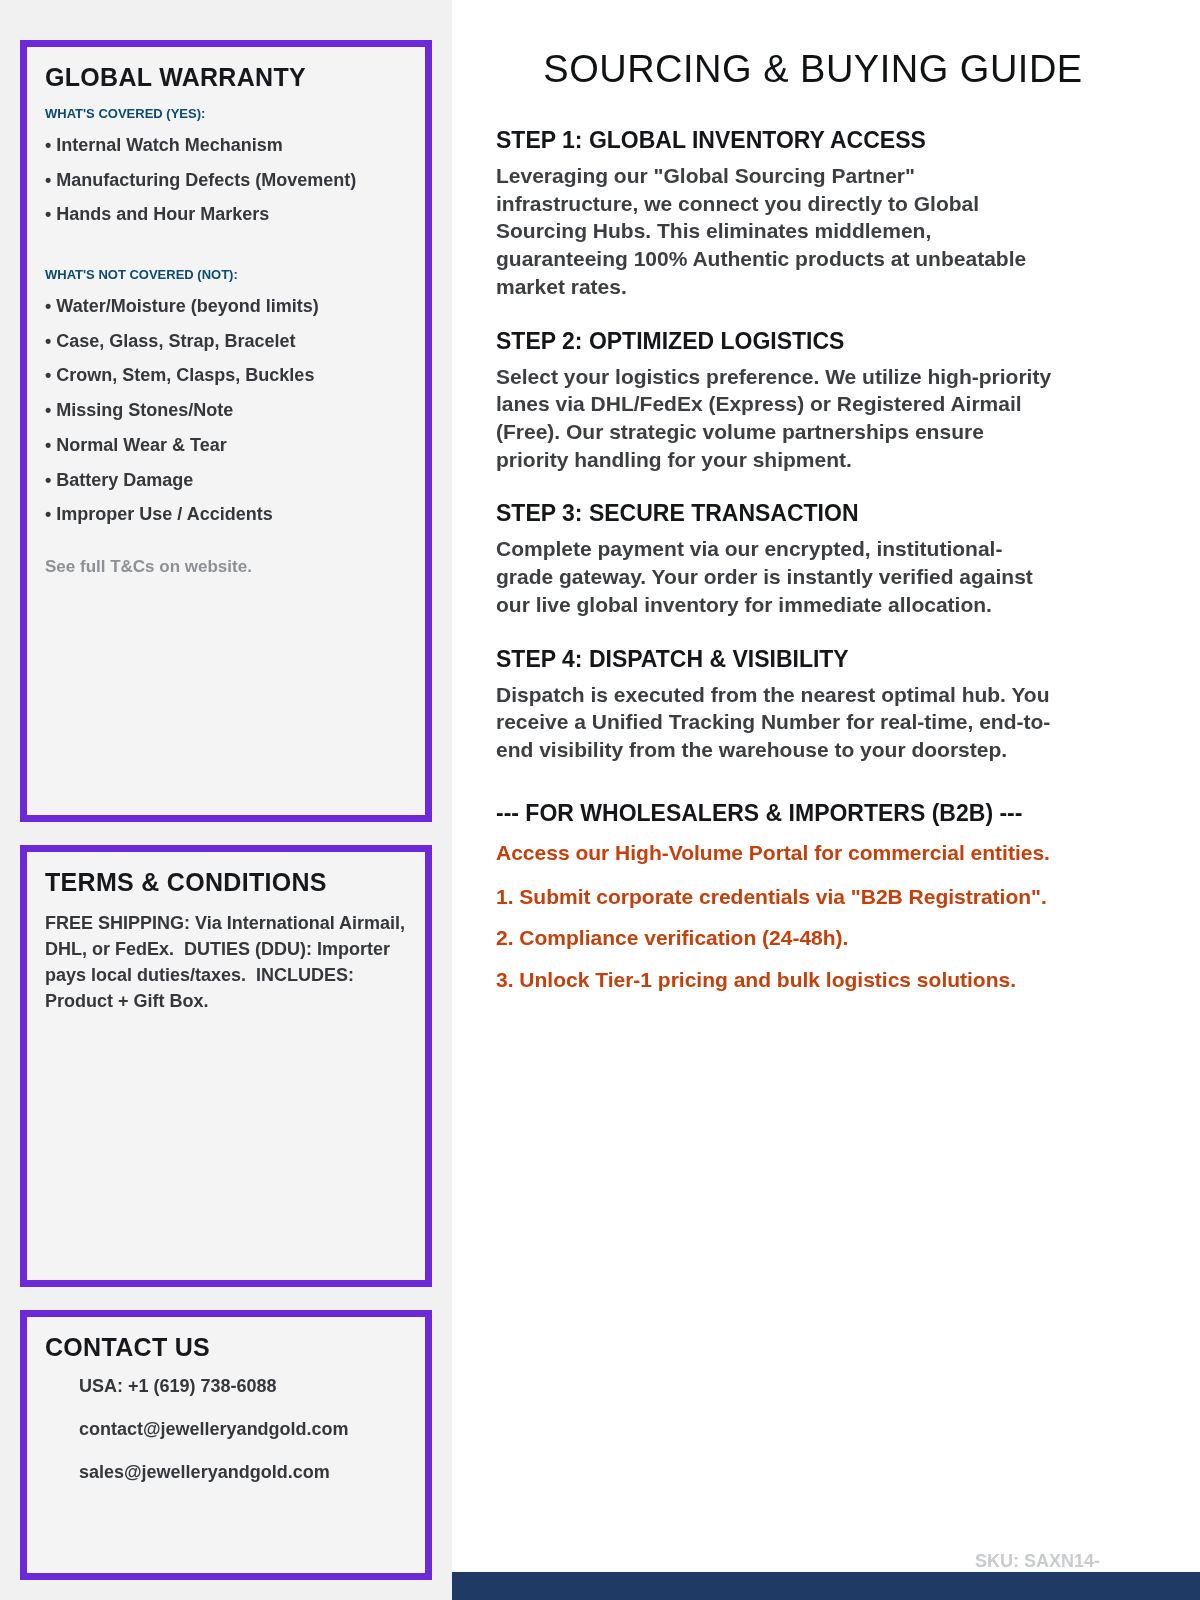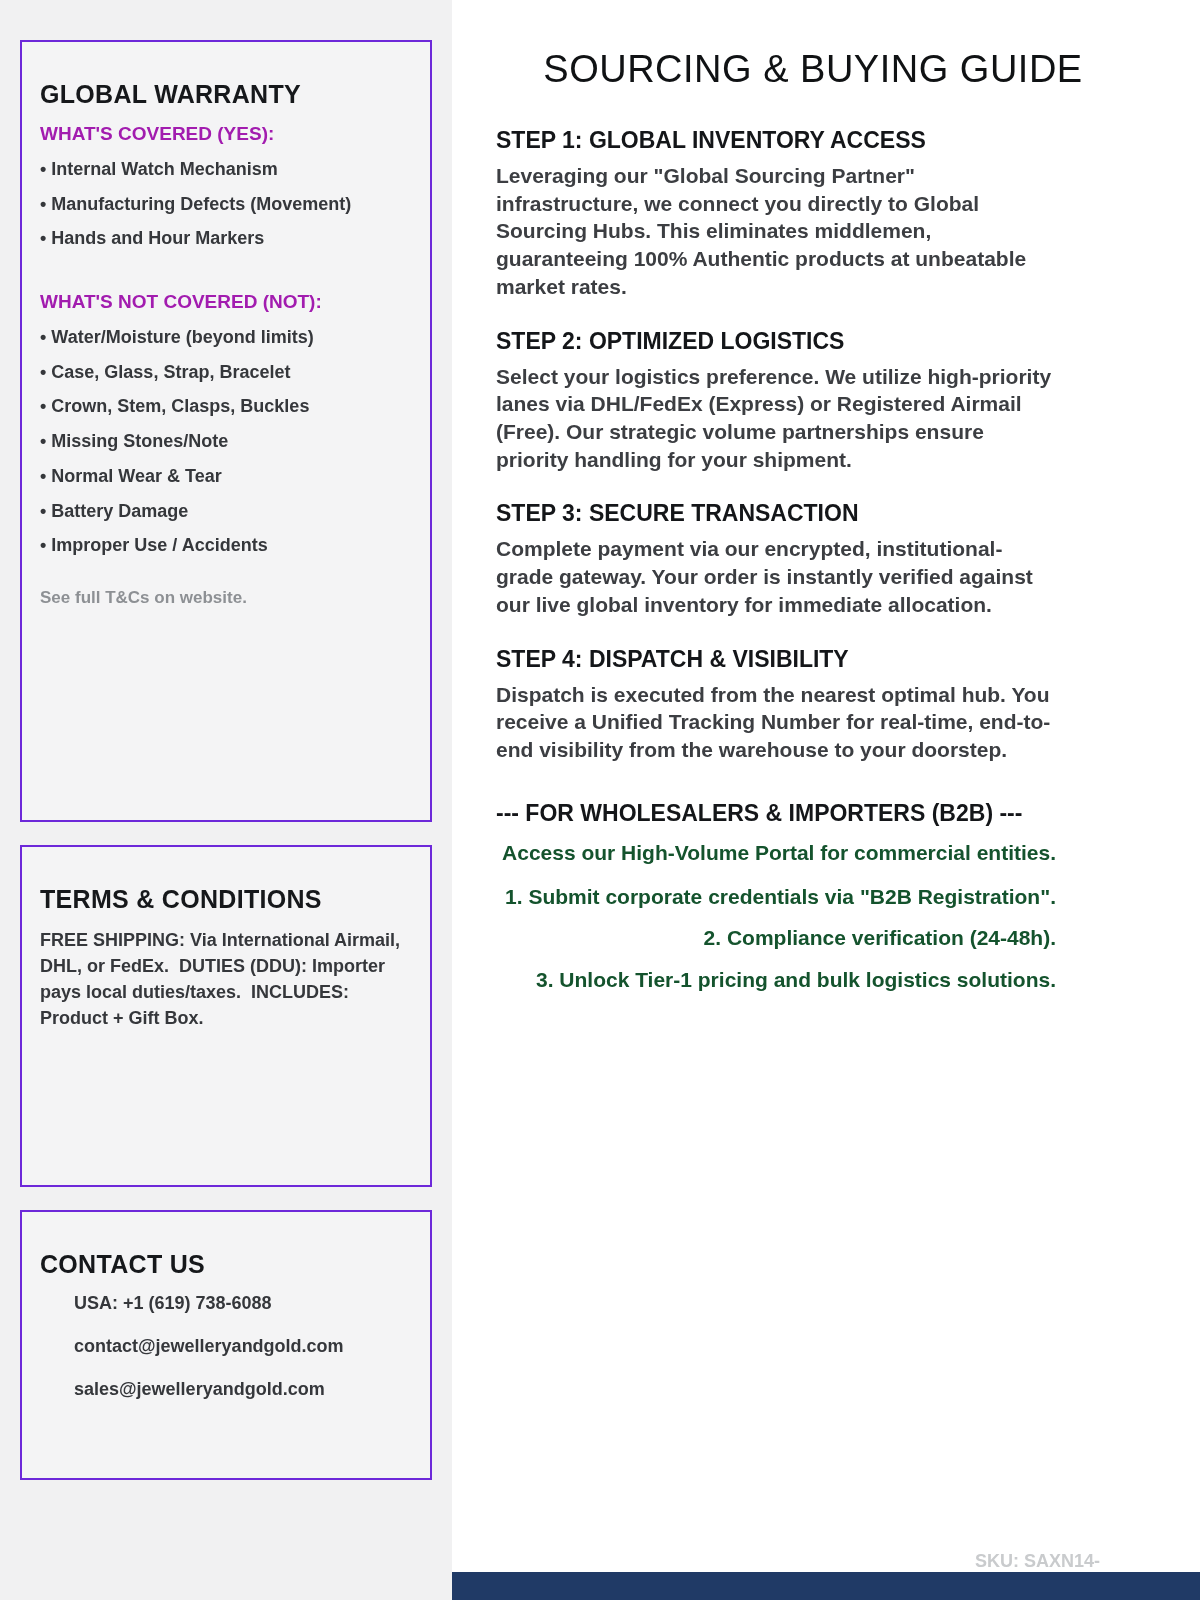--- a/index.html
+++ b/index.html
@@ -16,39 +16,39 @@
     width:452px;
     min-width:452px;
     height:1600px;
     background:#f1f1f2;
     padding:40px 20px 0 20px;
     display:flex;
     flex-direction:column;
     gap:23px;
   }
   .panel {
-    border:2px solid #6d28d9;
+    border:7px solid #6d28d9;
     background:#f4f4f5;
-    padding:38px 18px;
+    padding:16px 18px;
   }
   .panel-warranty { height:782px; }
-  .panel-terms    { height:342px; }
+  .panel-terms    { height:442px; }
   .panel-contact  { height:270px; }
 
   .panel h2 {
     font-size:25px;
     font-weight:700;
     color:#16181b;
     letter-spacing:0.3px;
     margin-bottom:14px;
   }
   .sub-head {
-    font-size:19px;
-    font-weight:700;
-    color:#a21caf;
+    font-size:13px;
+    font-weight:700;
+    color:#0c4a6e;
     margin-bottom:14px;
   }
   .sub-head.second { margin-top:42px; }
 
   .bullet-item {
     font-size:18px;
     font-weight:600;
     color:#35373b;
     margin-bottom:14px;
     line-height:1.15;
@@ -110,24 +110,23 @@
   .b2b-heading {
     font-size:23px;
     font-weight:700;
     color:#141619;
     margin-top:36px;
     margin-bottom:12px;
   }
   .b2b-intro, .b2b-item, .b2b-note {
     font-size:21px;
     font-weight:600;
-    color:#14532d;
+    color:#c2410c;
     line-height:1.32;
     max-width:560px;
-    text-align:right;
   }
   .b2b-intro { margin-bottom:16px; }
   .b2b-item  { margin-bottom:14px; }
   .b2b-note  { margin-top:28px; }
 
   .sku {
     position:absolute;
     right:100px;
     bottom:28px;
     font-size:18px;

